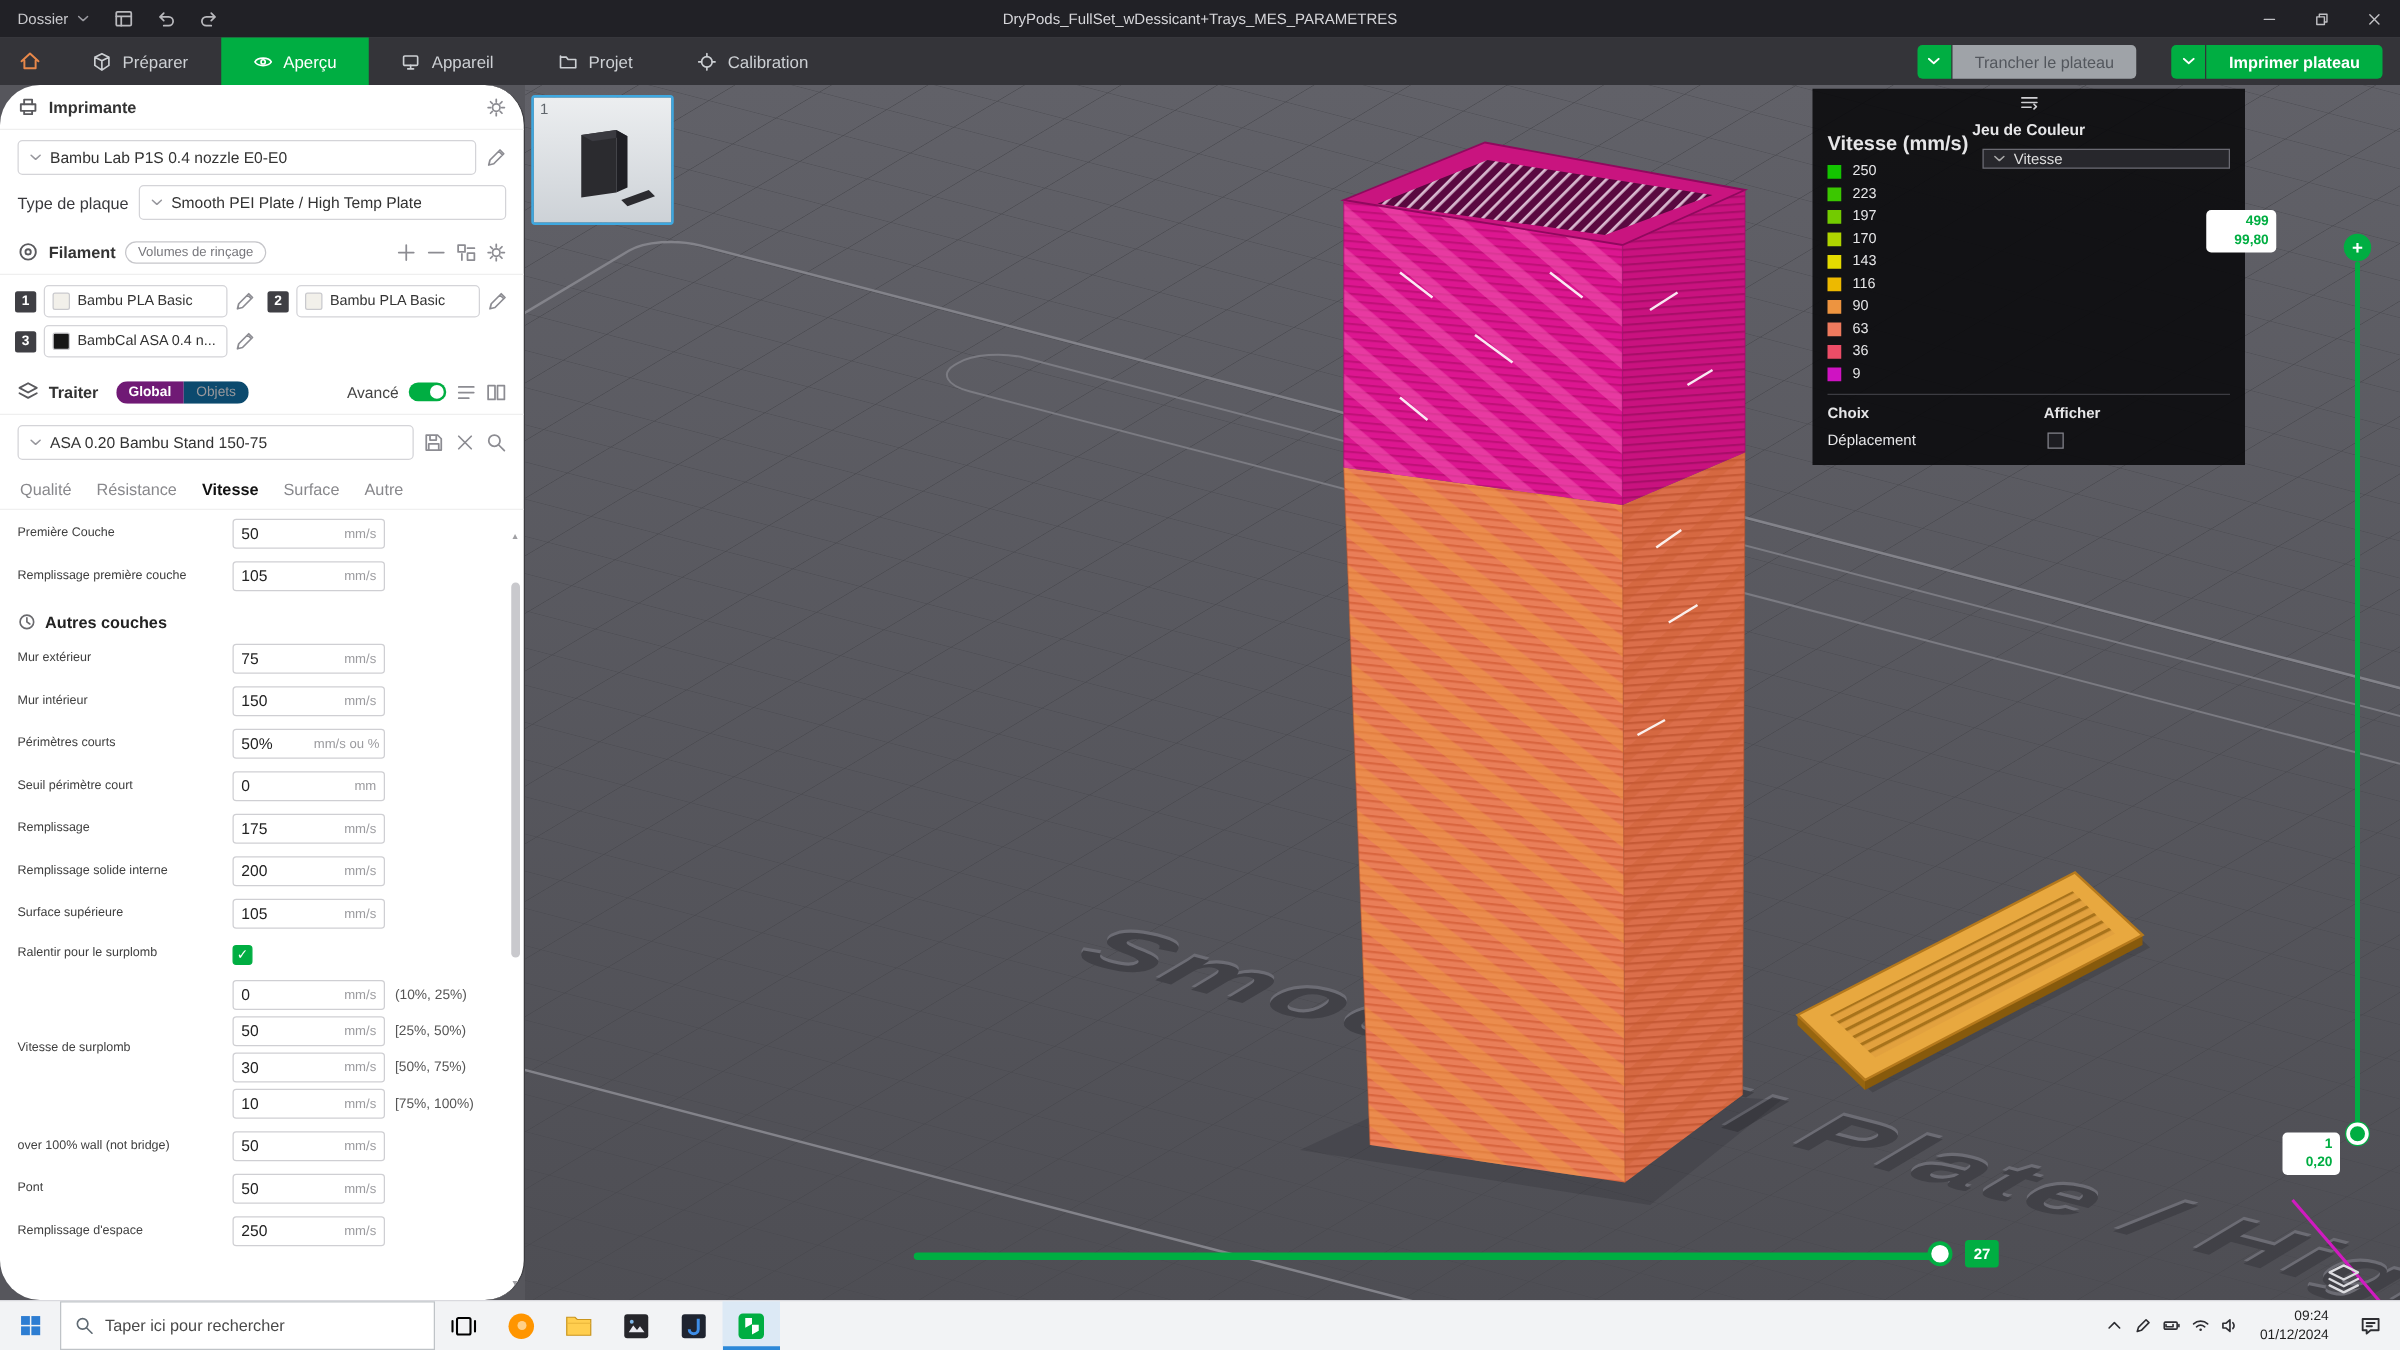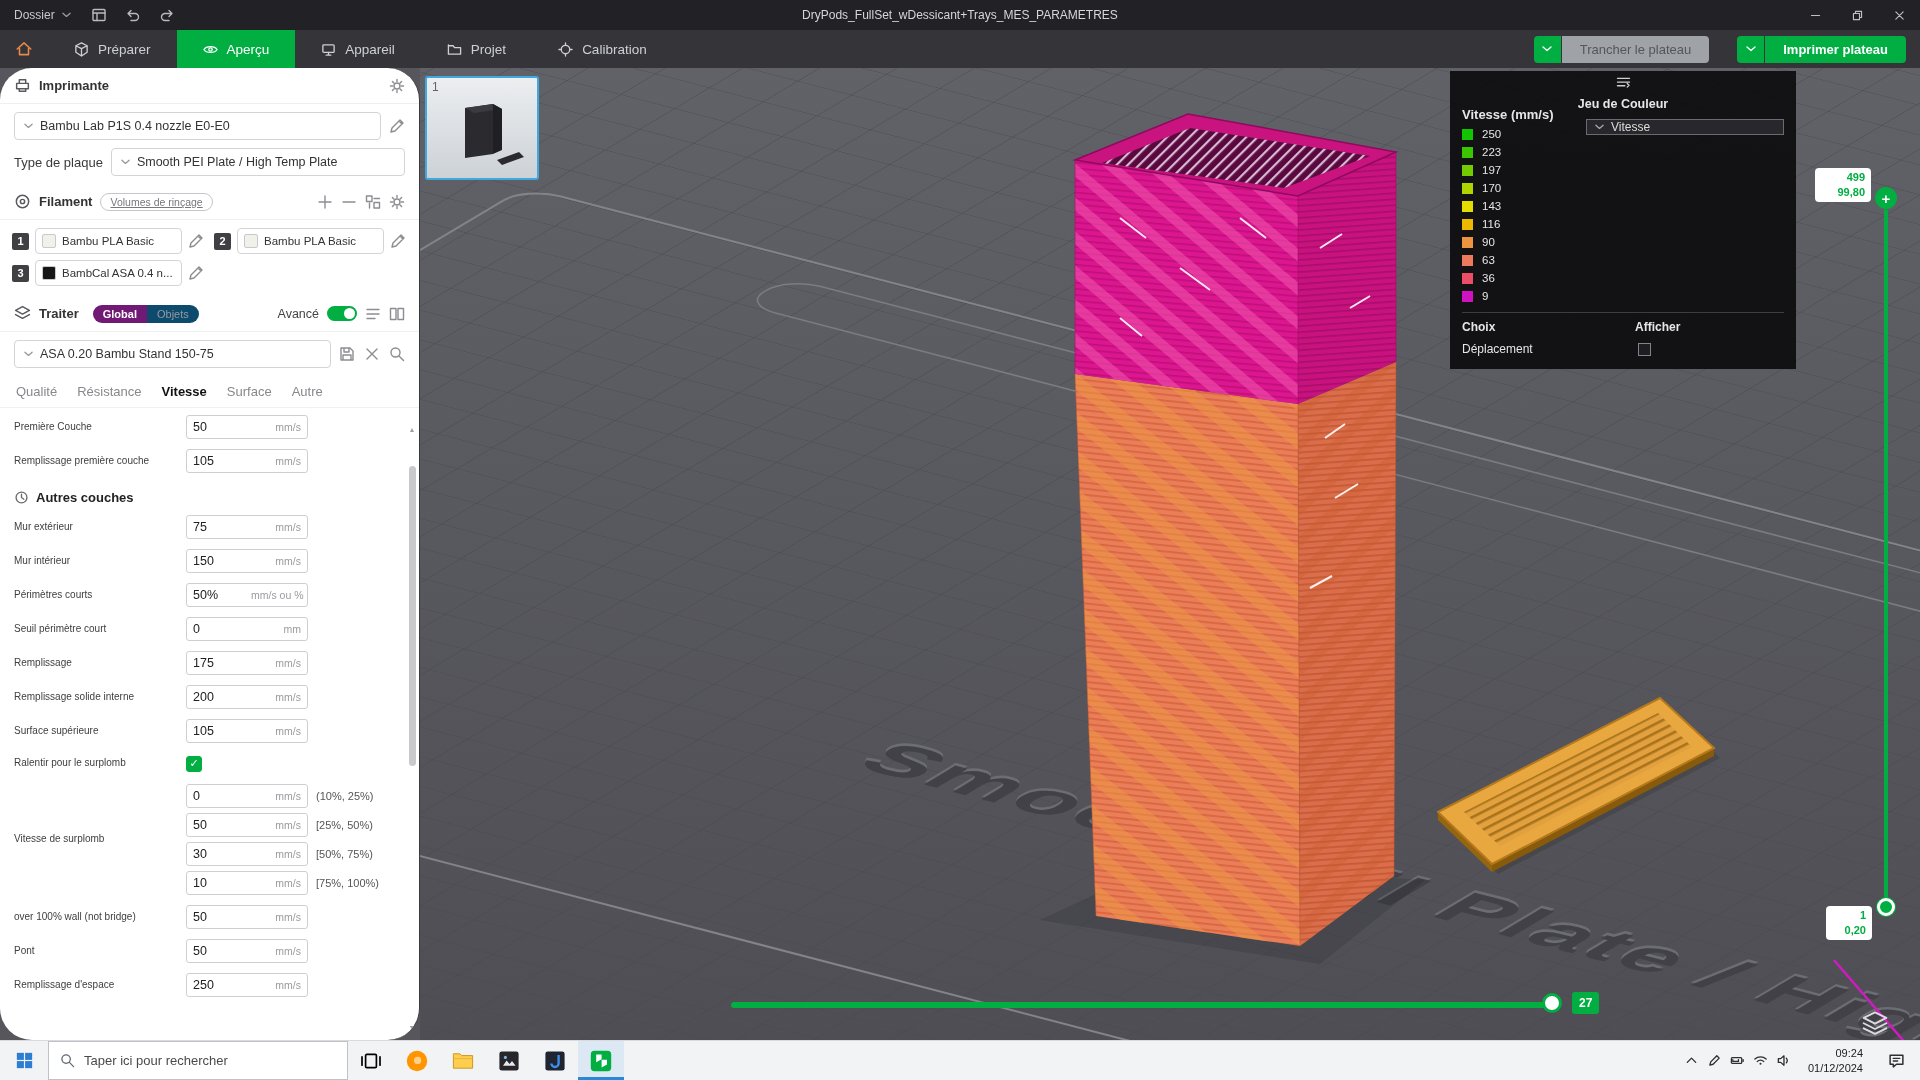--- a/index.html
+++ b/index.html
@@ -46,21 +46,21 @@
   .sec-h .tI{width:17px;height:17px;color:#5a5a5e;}
   .sec-h b{font-size:13px;color:#333;}
   .sec-h .spacer{flex:1;}
   .sm-ic{width:16px;height:16px;color:#8c8c92;}
   .row{display:flex;align-items:center;gap:8px;padding:8px 14px;}
   .sel{display:flex;align-items:center;gap:7px;border:1px solid #d4d4d8;border-radius:4px;height:28px;
     padding:0 9px;font-size:12.5px;color:#333;background:#fff;flex:1;min-width:0;}
   .sel .ic{width:9px;height:6px;color:#97979d;}
   .sel span.txt{white-space:nowrap;overflow:hidden;text-overflow:ellipsis;}
   .lbl{font-size:13px;color:#3a3a3e;white-space:nowrap;}
-  .pill-btn{border:1px solid #c6c6ca;border-radius:10px;font-size:10.5px;color:#77777c;padding:2px 9px;white-space:nowrap;text-decoration:underline;}
+  .pill-btn{border:1px solid #c6c6ca;border-radius:10px;font-size:10.5px;color:#77777c;padding:2px 9px;white-space:nowrap;}
   #filament-slots{display:flex;flex-wrap:wrap;gap:6px 10px;padding:8px 12px 10px;}
   .fslot{display:flex;align-items:center;gap:6px;width:192px;}
   .fnum{width:17px;height:17px;background:#3f3f44;color:#fff;font-size:11px;font-weight:bold;
     display:flex;align-items:center;justify-content:center;border-radius:2px;}
   .fsel{flex:1;display:flex;align-items:center;gap:6px;border:1px solid #d4d4d8;border-radius:4px;height:26px;padding:0 6px;min-width:0;}
   .fchip{width:14px;height:14px;border-radius:2px;border:1px solid #c9c9cd;}
   .fname{font-size:11.5px;color:#333;white-space:nowrap;overflow:hidden;text-overflow:ellipsis;}
   .seg{display:flex;border-radius:9px;overflow:hidden;font-size:11px;margin-left:6px;}
   .seg .on{background:#701a75;color:#fff;padding:3px 10px;font-weight:bold;}
   .seg .off{background:#0c4a6e;color:#98989c;padding:3px 10px;}
@@ -99,21 +99,21 @@
     background:linear-gradient(#eceef0,#cdd2d7);}
   .thumb-num{position:absolute;left:5px;top:2px;font-size:12px;color:#60666c;}
   .legend{position:absolute;left:1030px;top:3px;width:346px;background:rgba(8,8,10,0.88);color:#e6e6e8;
     padding:5px 12px 10px;font-size:12px;}
   .lg-head{display:flex;align-items:center;gap:8px;height:27px;flex-direction:column;}
   .lg-head .ic{width:15px;height:13px;color:#cfcfd3;}
   .lg-title{font-weight:bold;font-size:12.5px;}
   .lg-dd{margin-left:auto;width:198px;height:22px;border:1px solid #6a6a72;background:#27272c;display:flex;
     align-items:center;gap:7px;padding:0 8px;font-size:12px;color:#ddd;}
   .lg-dd .ic{width:9px;height:6px;color:#aaa;}
-  .lg-sub{font-weight:bold;margin:4px 0 3px;font-size:13px;}
+  .lg-sub{font-weight:bold;margin:4px 0 3px;font-size:16px;}
   .litem{display:flex;align-items:center;gap:9px;height:18px;}
   .lchip{width:11px;height:11px;}
   .lval{font-size:11.5px;}
   .lg-cols{position:relative;border-top:1px solid #3c3c42;margin-top:7px;padding-top:7px;font-weight:bold;height:27px;}
   .lg-col2{position:absolute;left:173px;top:7px;}
   .lg-trav{position:relative;height:20px;display:flex;align-items:center;}
   .lg-chk{position:absolute;left:176px;width:13px;height:13px;border:1px solid #83838b;background:#1d1d22;}
   .v-badge{position:absolute;background:#fff;border-radius:4px;color:#00AE42;font-size:11px;font-weight:bold;
     text-align:right;line-height:1.35;padding:2px 6px;}
   .v-plus{position:absolute;left:1455px;top:119px;width:22px;height:22px;background:#00AE42;color:#fff;
@@ -769,21 +769,21 @@
       <div class="lg-cols">
         <span>Choix</span>
         <span class="lg-col2">Afficher</span>
       </div>
       <div class="lg-trav">
         <span>Déplacement</span>
         <span class="lg-chk"></span>
       </div>
     </div>
 
-    <div class="v-badge" style="left:1395px;top:100px;width:56px;">
+    <div class="v-badge" style="left:1345px;top:100px;width:56px;">
       <div>499</div>
       <div>99,80</div>
     </div>
     <div class="v-plus">+</div>
     <div class="v-track"></div>
     <div class="v-handle"></div>
     <div class="v-badge" style="left:1406px;top:838px;width:46px;">
       <div>1</div>
       <div>0,20</div>
     </div>

